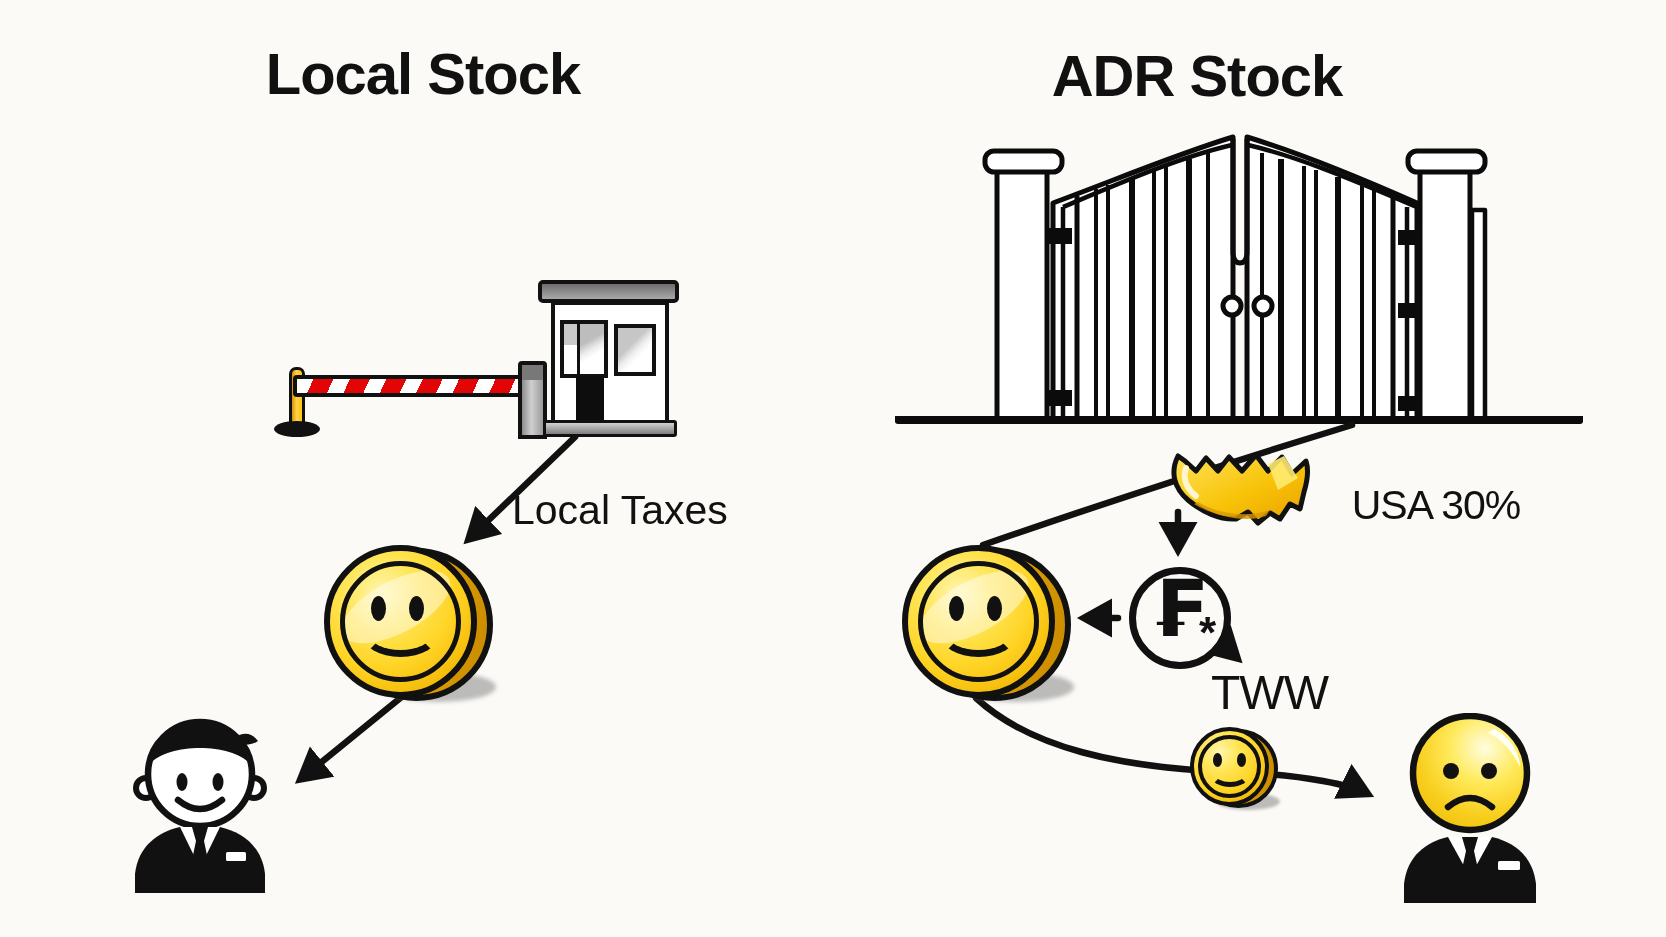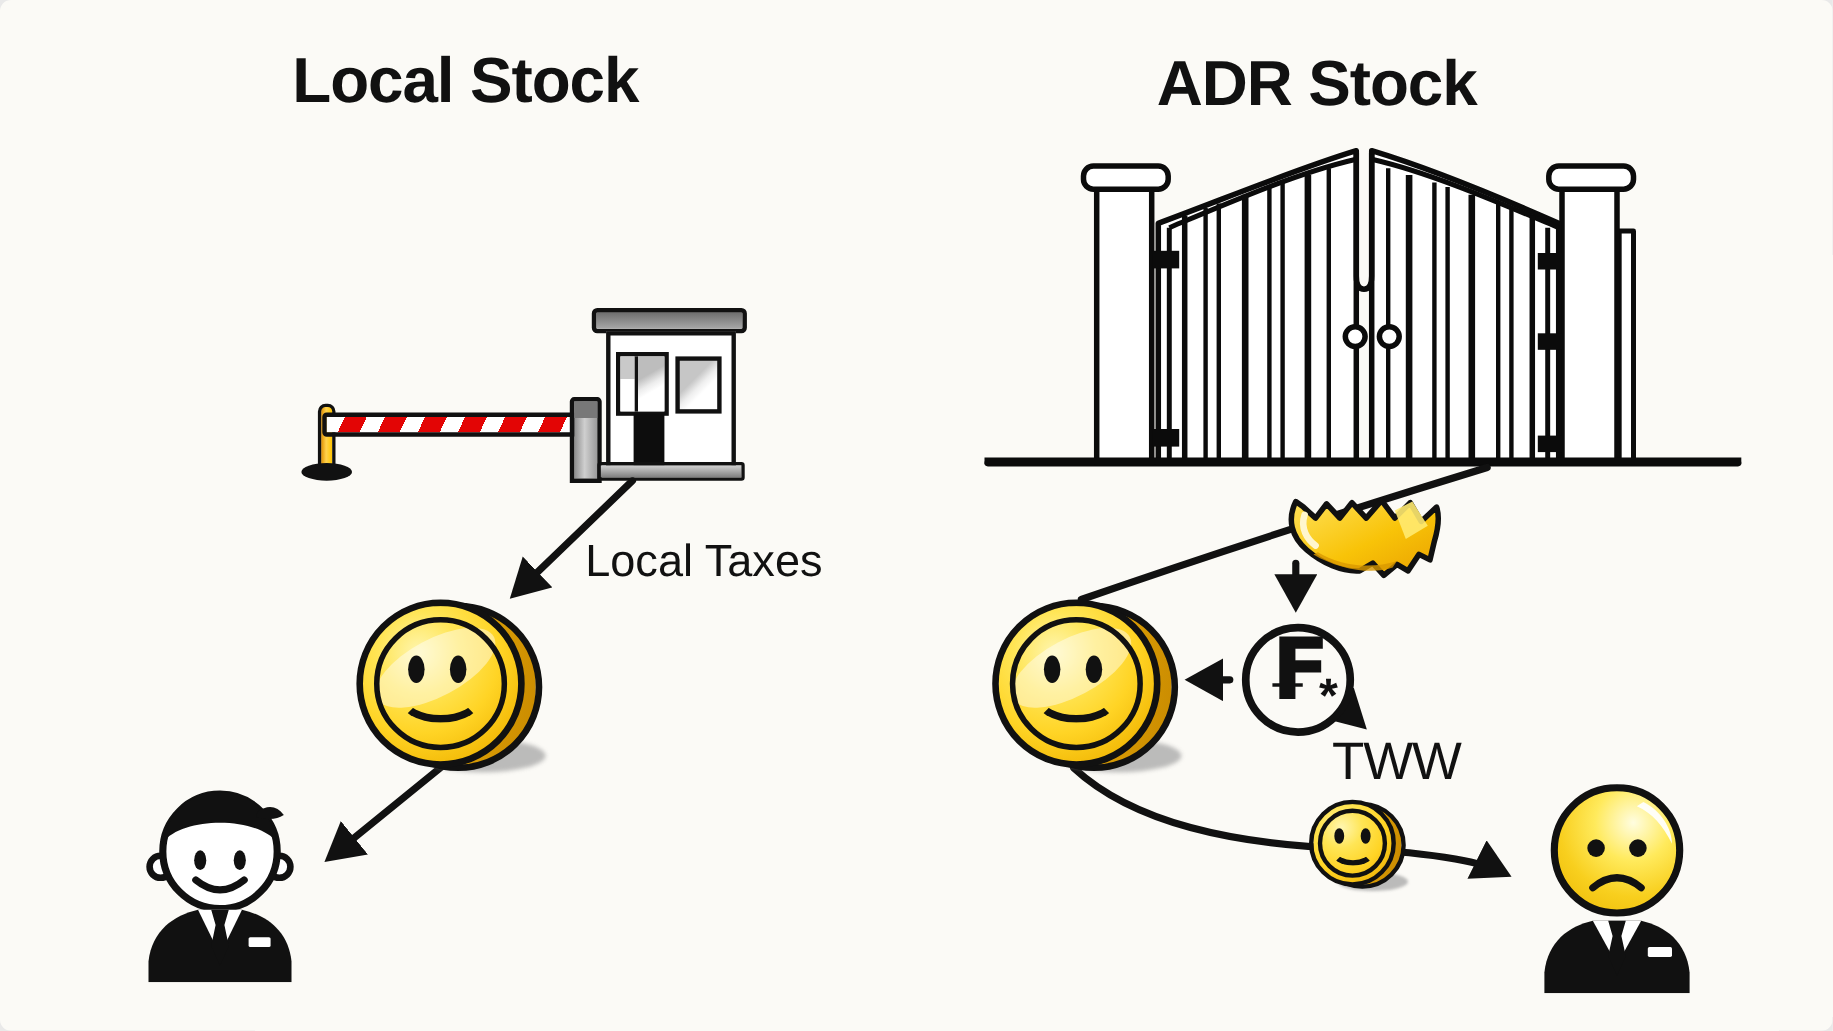--- a/index.html
+++ b/index.html
@@ -1,19 +1,19 @@
 <!DOCTYPE html>
 <html><head>
 <meta charset="utf-8">
 <style>
   html,body{margin:0;padding:0;background:#e9e9e9;}
   .canvas{
     position:relative;width:1666px;height:937px;overflow:hidden;
     background:#FBFAF6;
-    font-family:"Liberation Sans","DejaVu Sans",sans-serif;color:#111;border-radius:10px;
+    font-family:"Liberation Sans","DejaVu Sans",sans-serif;color:#111;
   }
   .abs{position:absolute;box-sizing:border-box;}
   .title{font-size:58px;font-weight:700;text-align:center;letter-spacing:-1px;white-space:nowrap;}
   .flow-label{font-size:41px;white-space:nowrap;}
   .tax-block{width:336px;text-align:center;font-size:41px;line-height:50px;letter-spacing:-1px;}
   .tww{font-size:48px;letter-spacing:-1px;white-space:nowrap;}
 
   
   .booth-pole{left:19px;top:99px;width:16px;height:61px;border:3px solid #111;border-radius:7px 7px 2px 2px;
     background:linear-gradient(to right,#e09000,#ffd24d 45%,#ffc400);}
@@ -162,23 +162,24 @@
     <div class="abs booth-body"></div>
     <div class="abs booth-win1">
       <div class="booth-win1-a"></div>
       <div class="booth-win1-b"></div>
     </div>
     <div class="abs booth-win2"></div>
     <div class="abs booth-door"></div>
     <div class="abs booth-base"></div>
   </div>
 
-  <div class="abs flow-label" style="left:532px;top:487px;">Local Taxes</div>
+  <div class="abs flow-label" style="left:512px;top:487px;">Local Taxes</div>
 
   <div class="abs tax-block" style="left:1268px;top:480px;">
+    <div>USA 30%</div>
   </div>
 
   <div class="abs tww" style="left:1211px;top:665px;">TWW</div>
 
   <svg class="abs" style="left:1168px;top:430px;" width="150" height="100" viewBox="0 0 150 100">
     <defs>
       <linearGradient id="goldg" x1="0" y1="0" x2="1" y2="1">
         <stop offset="0" stop-color="#FFE25A"></stop>
           <stop offset=".55" stop-color="#F8C308"></stop>
           <stop offset="1" stop-color="#E9A000"></stop>

